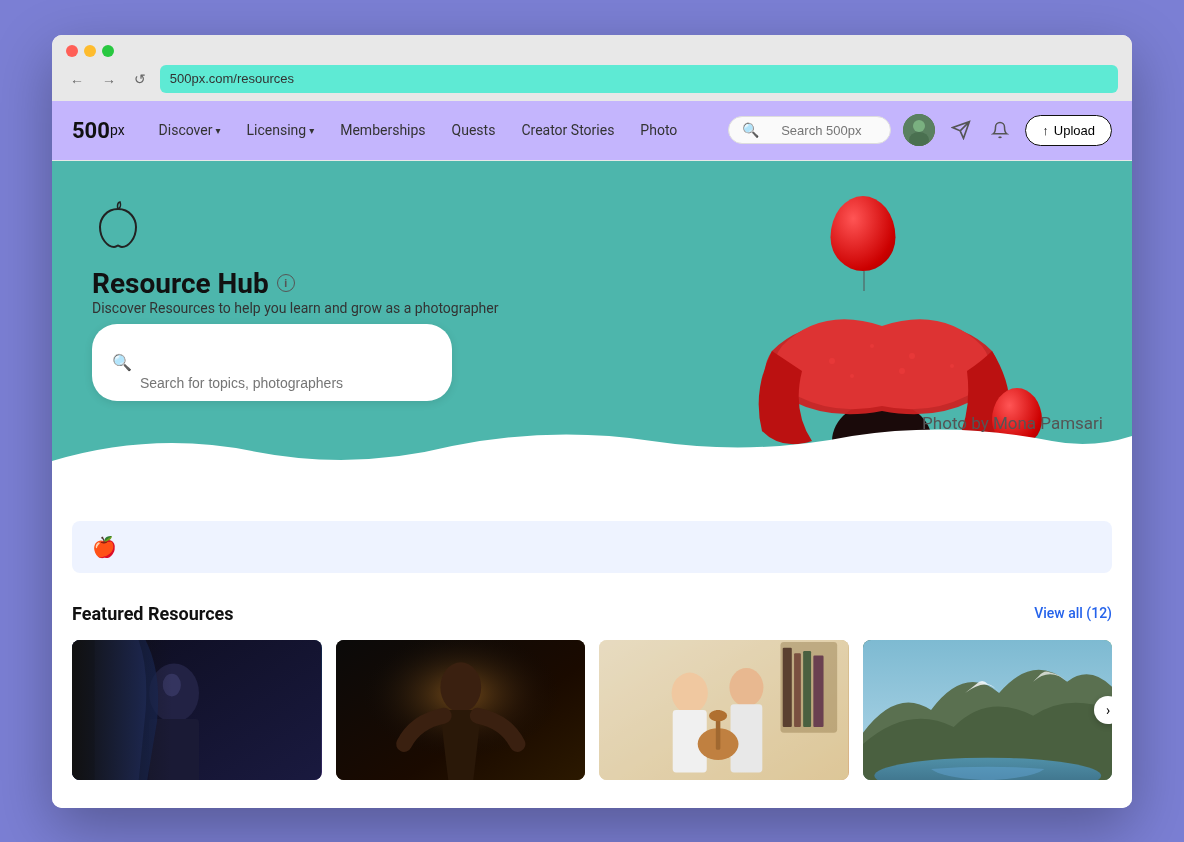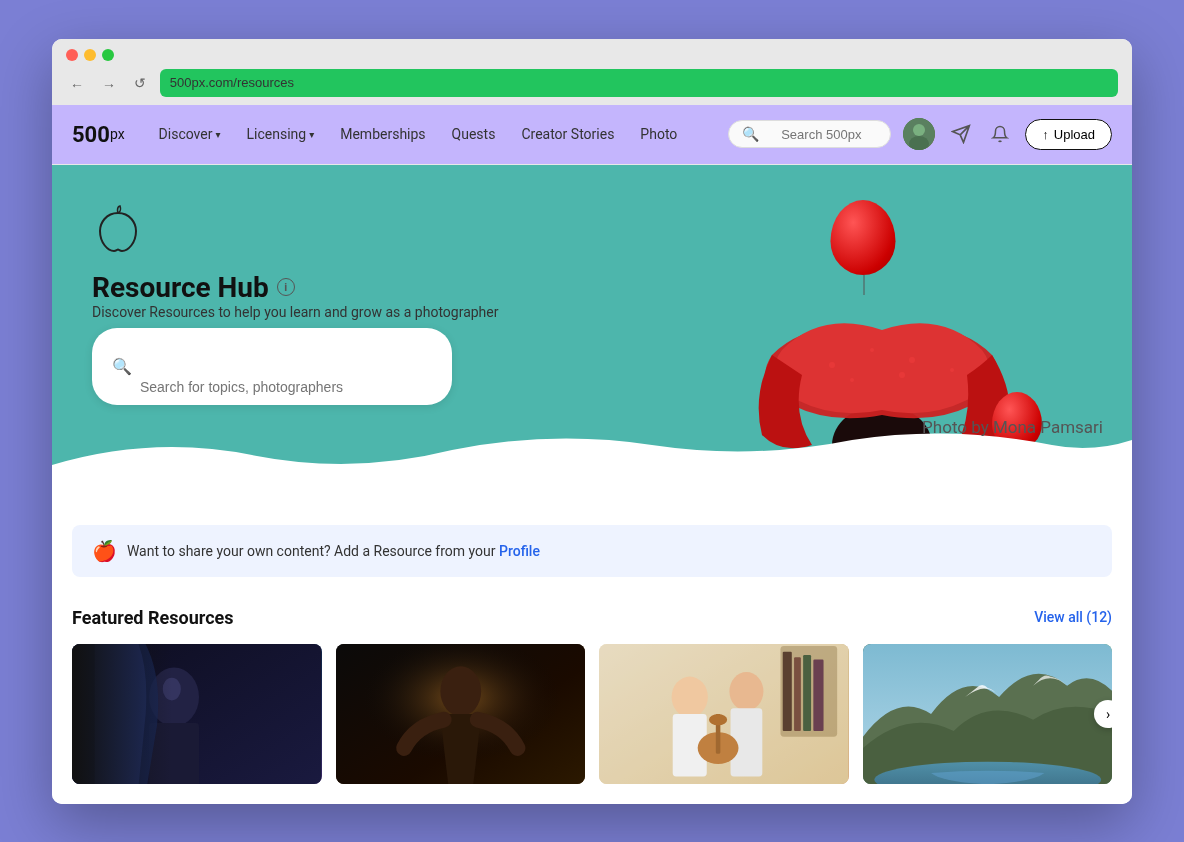--- a/index.html
+++ b/index.html
@@ -53,21 +53,21 @@
       border: none;
       cursor: pointer;
       color: #666;
       font-size: 14px;
       padding: 2px 4px;
     }
 
     .browser-address-bar {
       flex: 1;
       height: 28px;
-      background: #22c55e;
+      background: #5eead4;
       border: none;
       border-radius: 6px;
       padding: 0 10px;
       font-size: 13px;
       color: #333;
       outline: none;
     }
 
     
     .site-nav {
@@ -284,21 +284,21 @@
       text-decoration: none;
       font-weight: 500;
     }
 
     .banner-apple {
       font-size: 20px;
     }
 
     
     .featured-section {
-      padding: 10px 0 20px;
+      padding: 10px 0 28px;
     }
 
     .section-header {
       display: flex;
       justify-content: space-between;
       align-items: center;
       margin-bottom: 16px;
     }
 
     .section-title {
@@ -523,24 +523,20 @@
       <svg viewBox="0 0 1080 80" preserveAspectRatio="none" xmlns="http://www.w3.org/2000/svg">
         <path d="M0 80 L0 40 Q100 10 200 30 Q300 50 400 25 Q500 5 600 20 Q700 35 800 15 Q900 0 1000 20 Q1040 28 1080 15 L1080 80 Z" fill="#ffffff"></path>
       </svg>
     </div>
   </div>
 
   <div class="content-area">
 
     <div class="resource-banner">
       <span class="banner-apple">🍎</span>
-      <span>
-        <span>Want to share your own content? Add a Resource from your</span>
-        <a href="#" class="profile-link">Profile</a>
-      </span>
     </div>
 
     <div class="featured-section">
       <div class="section-header">
         <h2 class="section-title">Featured Resources</h2>
         <a href="#" class="view-all-link">View all (12)</a>
       </div>
 
       <div class="resources-grid">
 

